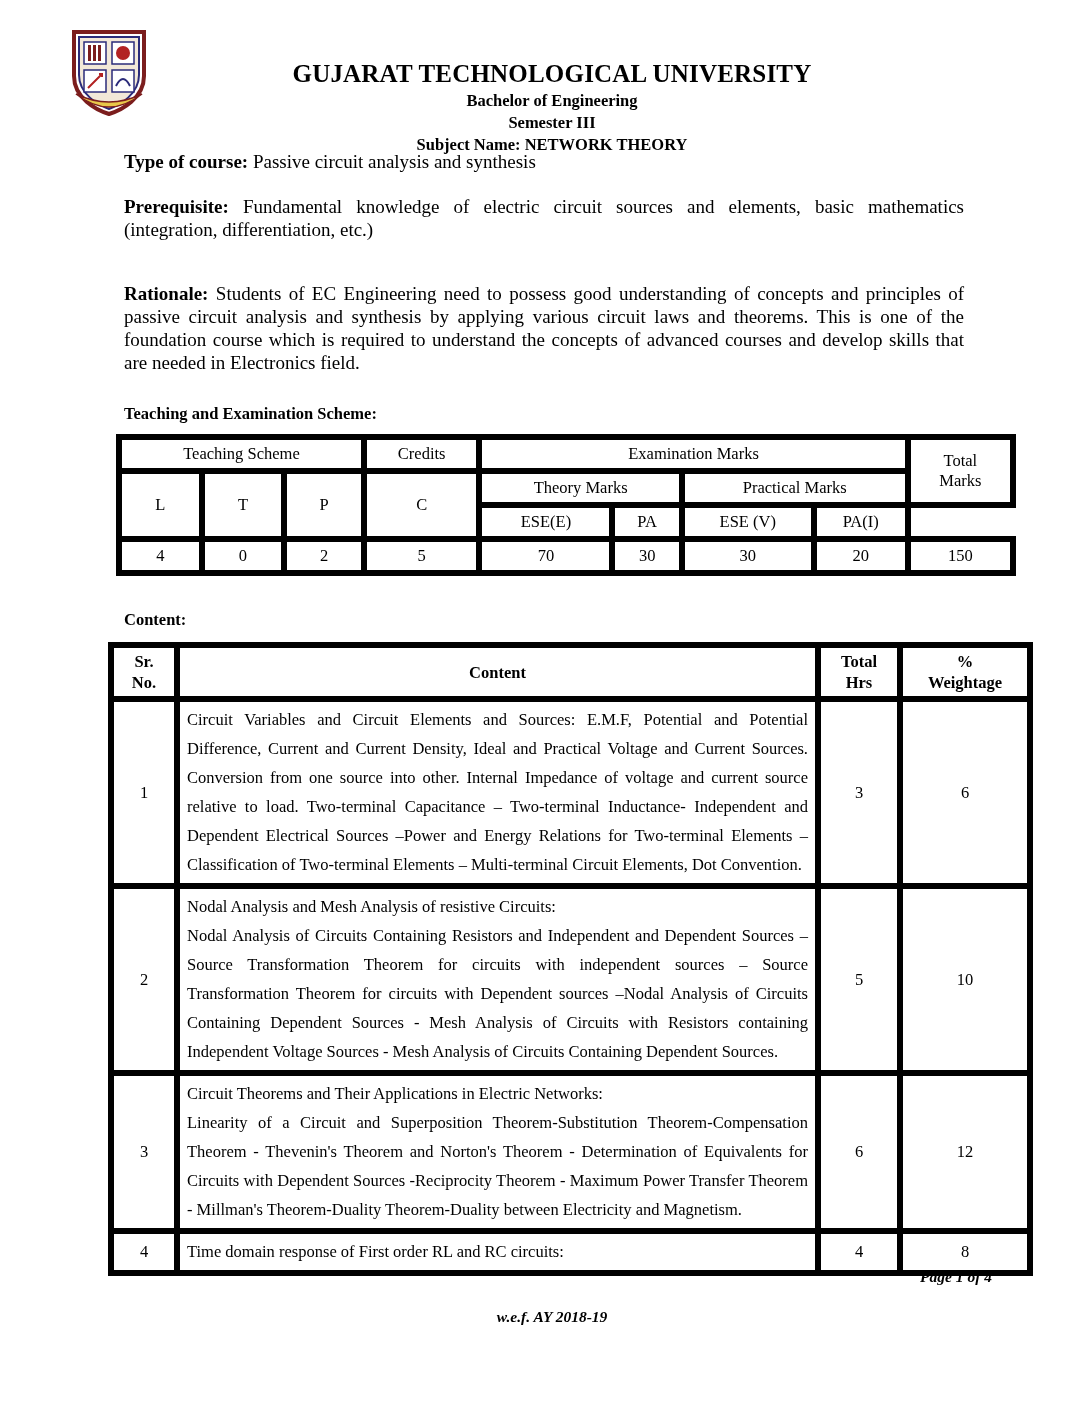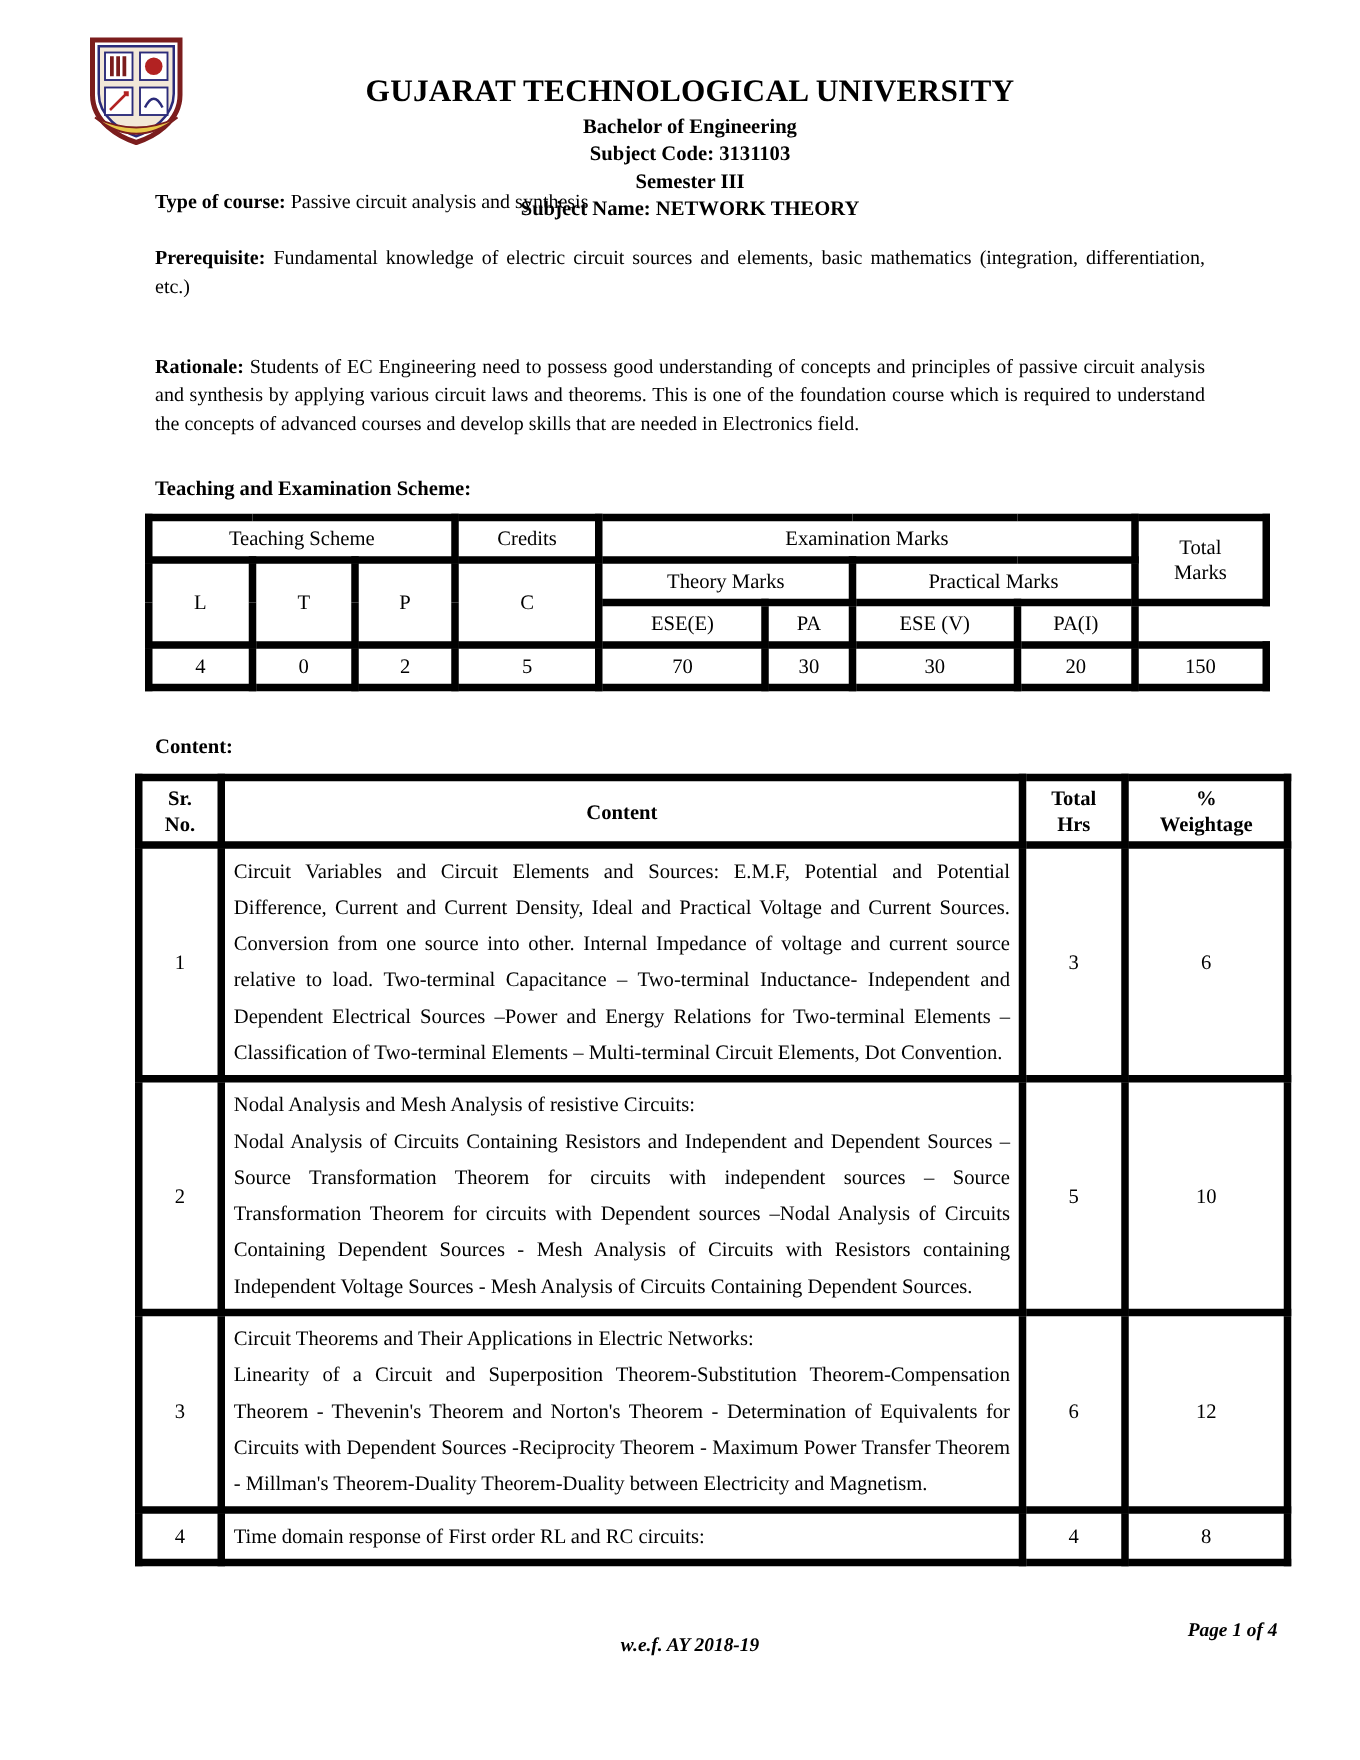--- a/index.html
+++ b/index.html
@@ -47,21 +47,21 @@
     text-align: center;
     font-weight: bold;
     font-size: 16.5px;
     line-height: 22px;
     padding-left: 40px;
     margin-top: 2px;
   }
 
   
   .section {
-    font-size: 16px;
+    font-size: 19px;
     line-height: 23px;
     margin-top: 22px;
     padding-left: 46px;
     padding-right: 22px;
     text-align: justify;
   }
   .lbl { font-weight: bold; }
   .rationale {
     margin-top: 41px;
   }
@@ -117,26 +117,25 @@
     line-height: 21px;
     padding: 3px 2px;
   }
   .col-num  { width: 56px; }
   .col-hrs  { width: 72px; }
   .col-wt   { width: 120px; }
 
   
   .page-no {
     position: absolute;
-    right: 62px;
+    right: 92px;
     top: 1268px;
     font-style: italic;
     font-weight: bold;
     font-size: 15.5px;
-    margin-top: 28px;
   }
   .wef {
     position: absolute;
     left: 0;
     right: 0;
     top: 1308px;
     text-align: center;
     font-style: italic;
     font-weight: bold;
     font-size: 15.5px;
@@ -160,21 +159,20 @@
       <circle cx="57" cy="27" r="7" fill="#b22222"></circle>
       <rect x="18" y="44" width="22" height="22" fill="#ffffff" stroke="#2b2b7a" stroke-width="1.5"></rect>
       <path d="M22 62 L36 48 M33 48 L36 48 L36 51" stroke="#b22222" stroke-width="2" fill="none"></path>
       <rect x="46" y="44" width="22" height="22" fill="#ffffff" stroke="#2b2b7a" stroke-width="1.5"></rect>
       <path d="M50 60 q7 -14 14 0" stroke="#2b2b7a" stroke-width="2" fill="none"></path>
       <path d="M10 68 q33 16 66 0 q-33 26 -66 0 Z" fill="#e8c84a" stroke="#7b1d1d" stroke-width="1.5"></path>
     </svg>
     <div class="univ-title">GUJARAT TECHNOLOGICAL UNIVERSITY</div>
     <div class="subtitle-block">
       <div>Bachelor of Engineering</div>
-      <div>Subject Code: 3131103</div>
       <div>Semester III</div>
       <div>Subject Name: NETWORK THEORY</div>
     </div>
   </div>
 
   <div class="section">
     <span class="lbl">Type of course:</span><span> Passive circuit analysis and synthesis</span>
   </div>
 
   <div class="section">

